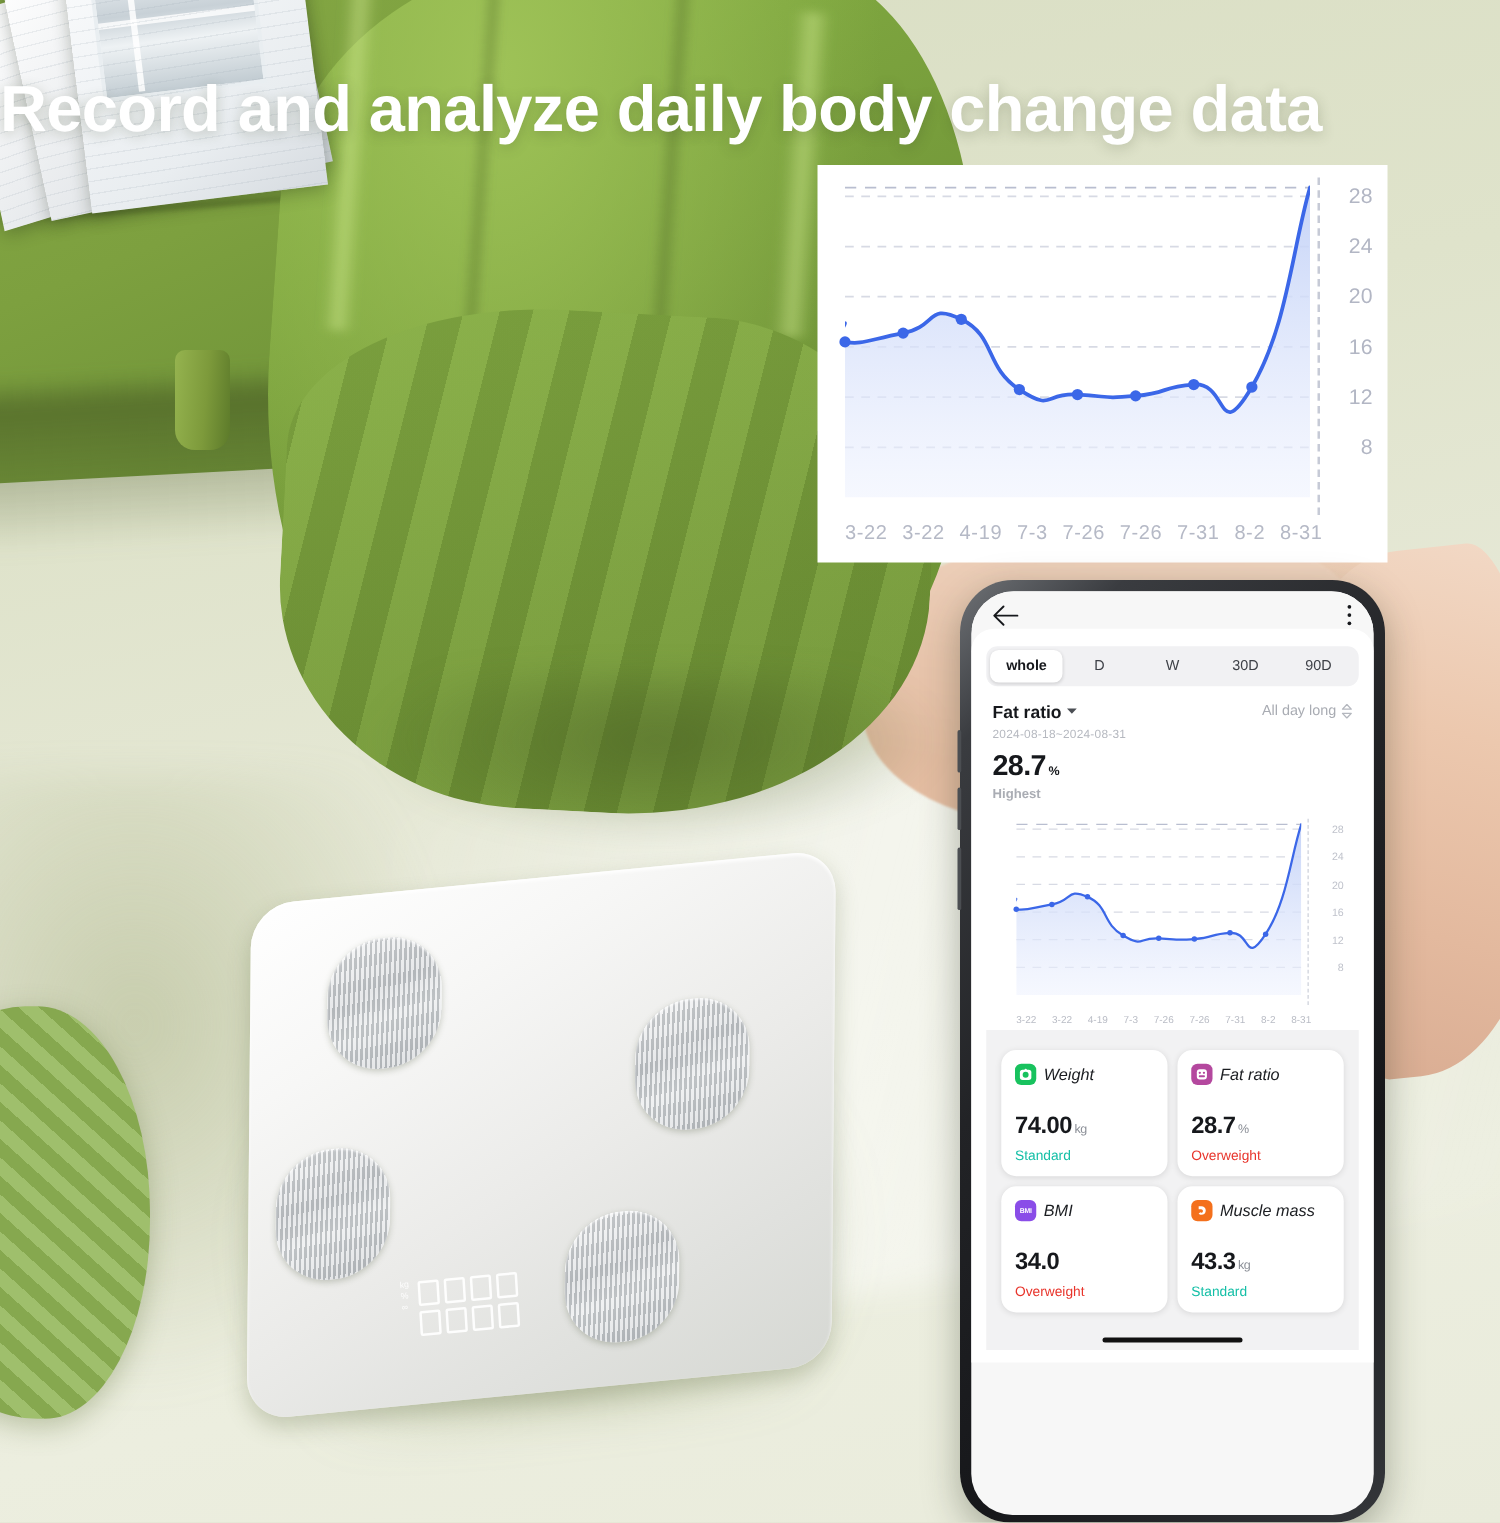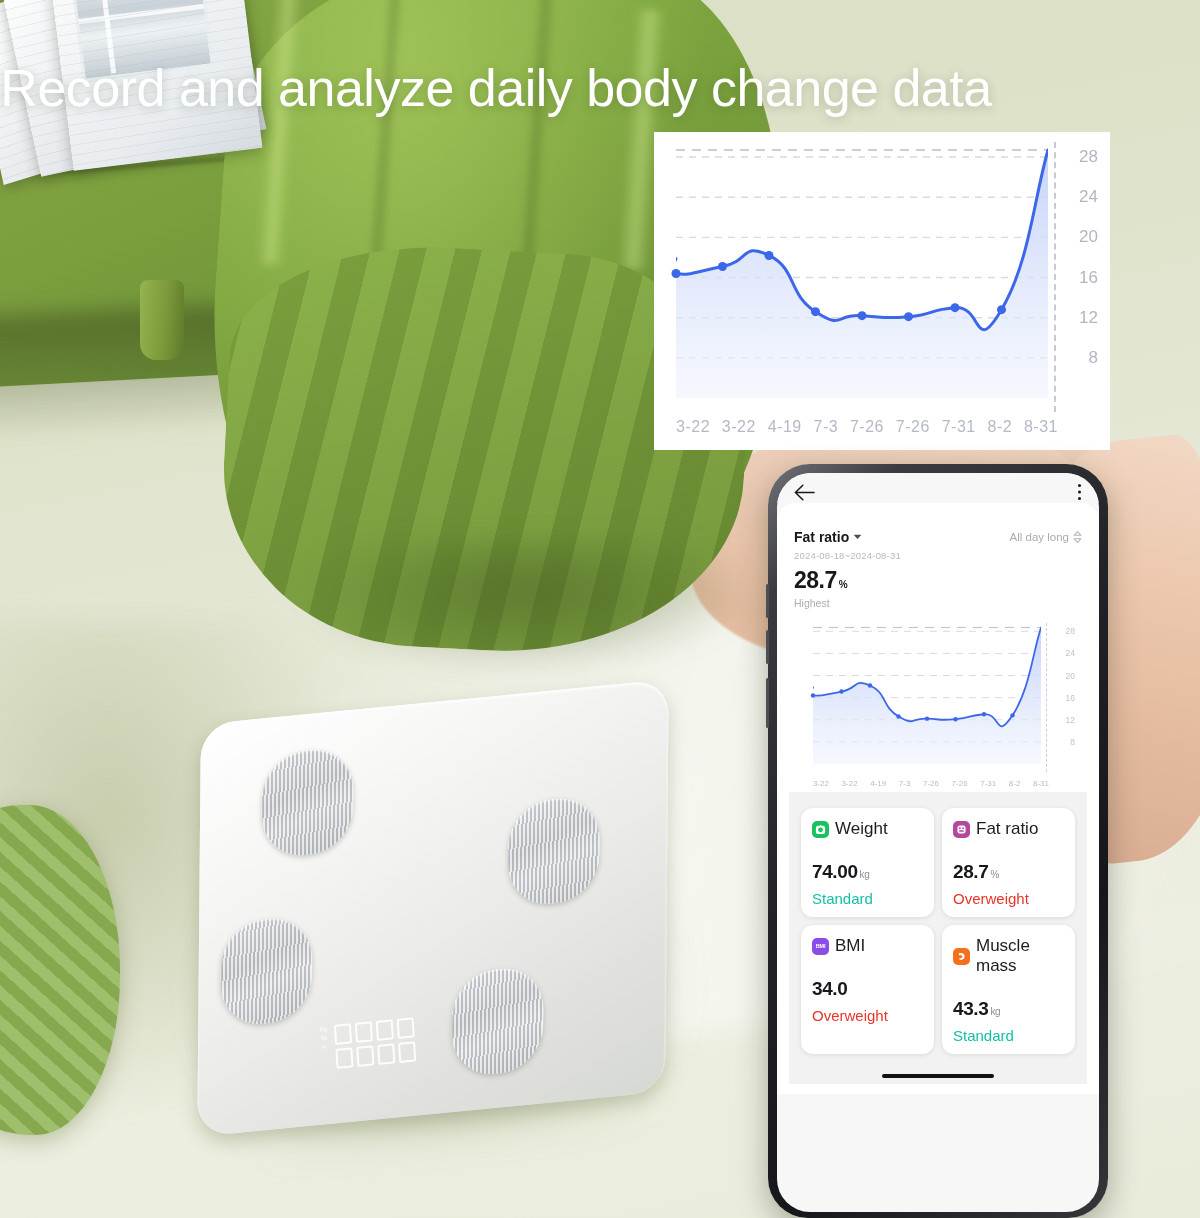--- a/index.html
+++ b/index.html
@@ -190,21 +190,21 @@
   .led-unit {
     position: absolute; left: -14px; top: -2px; font-size: 7px; color: rgba(255,255,255,.9);
     line-height: 9px; transform: rotate(-2deg);
   }
 
   
   .headline {
     position: absolute; left: 0; top: 58px; width: 992px;
     text-align: center;
     font-size: 52px;
-    font-weight: 400;
+    font-weight: 700;
     color: #ffffff;
     letter-spacing: -0.5px;
     white-space: nowrap;
     text-shadow: 0 2px 10px rgba(60,70,40,.25);
     z-index: 30;
   }
 
   
   .big-chart {
     position: absolute; left: 654px; top: 132px; width: 456px; height: 318px;
@@ -297,21 +297,21 @@
     padding: 12px 5px 2px 5px;
   }
   .metric-sel { font-size: 14px; font-weight: 700; color: #16181c; display: flex; align-items: center; gap: 4px; }
   .metric-time { font-size: 11.5px; color: #a9acb3; display: flex; align-items: center; gap: 4px; }
   .daterange { font-size: 9.5px; color: #b6b9c0; padding: 3px 5px 0 5px; letter-spacing: .2px; }
 
   .stats { display: flex; padding: 6px 5px 4px 5px; }
   .stat { width: 50%; }
   .stat-val { font-size: 23px; font-weight: 700; color: #16181c; letter-spacing: -.5px; }
   .stat-unit { font-size: 10px; font-weight: 700; color: #16181c; margin-left: 2px; }
-  .stat-lab { font-size: 10.5px; color: #aaadb4; margin-top: 3px; }
+  .stat-lab { font-size: 10.5px; color: #aaadb4; margin-top: 3px; font-weight: bold; }
 
   
   .mini-chart { position: relative; height: 175px; margin: 4px 2px 0 2px; }
   .mc-plot { position: absolute; left: 22px; top: 6px; right: 44px; bottom: 28px; }
   .mc-ylab { position: absolute; right: 6px; font-size: 8.5px; color: #c0c3cc; transform: translateY(-50%); }
   .mc-xaxis { position: absolute; left: 22px; right: 36px; bottom: 4px; display: flex; justify-content: space-between; }
   .mc-xlab { font-size: 8px; color: #b9bcc5; }
   .mc-vdash { position: absolute; right: 38px; top: 6px; bottom: 20px; width: 0; border-left: 1.5px dashed #cdd0da; }
 
   
@@ -320,24 +320,24 @@
   .card {
     flex: 1; background: #fff; border-radius: 12px; padding: 11px 11px 10px 11px;
     box-shadow: 0 1px 5px rgba(0,0,0,.10);
   }
   .card-head { display: flex; align-items: center; gap: 6px; }
   .card-ico {
     width: 17px; height: 17px; border-radius: 5px;
     display: flex; align-items: center; justify-content: center;
     color: #fff; font-size: 7px; font-weight: 700; flex: none;
   }
-  .card-name { font-size: 17px; color: #1b1d21; }
+  .card-name { font-size: 13px; color: #1b1d21; font-style: italic; }
   .card-val { margin-top: 22px; font-size: 19px; font-weight: 700; color: #16181c; letter-spacing: -.4px; }
   .card-unit { font-size: 10px; color: #8b8f97; font-weight: 400; margin-left: 2px; }
-  .card-status { margin-top: 7px; font-size: 15px; }
+  .card-status { margin-top: 7px; font-size: 11px; }
 
   .home-ind {
     position: absolute; left: 50%; bottom: 6px; transform: translateX(-50%);
     width: 112px; height: 4px; border-radius: 3px; background: #111;
   }
   .cards-wrap { background: #f2f2f3; padding: 8px 9px 22px 9px; position: relative; }
 </style>
 </head>
 <body>
 
@@ -471,20 +471,27 @@
       <svg width="5" height="18" viewBox="0 0 5 18">
         <circle cx="2.5" cy="2.4" r="1.5" fill="#16181c"></circle>
         <circle cx="2.5" cy="9" r="1.5" fill="#16181c"></circle>
         <circle cx="2.5" cy="15.6" r="1.5" fill="#16181c"></circle>
       </svg>
     </div>
 
 
     <div class="sheet">
 
+      <div class="segmented">
+        <div class="seg active">whole</div>
+        <div class="seg">D</div>
+        <div class="seg">W</div>
+        <div class="seg">30D</div>
+        <div class="seg">90D</div>
+      </div>
 
       <div class="metric-row">
         <div class="metric-sel">
           <span>Fat ratio</span>
           <svg width="9" height="6" viewBox="0 0 9 6">
             <path d="M0.6 0.8 L4.5 5 L8.4 0.8 Z" fill="#4b4e54"></path>
           </svg>
         </div>
         <div class="metric-time">
           <span>All day long</span>

